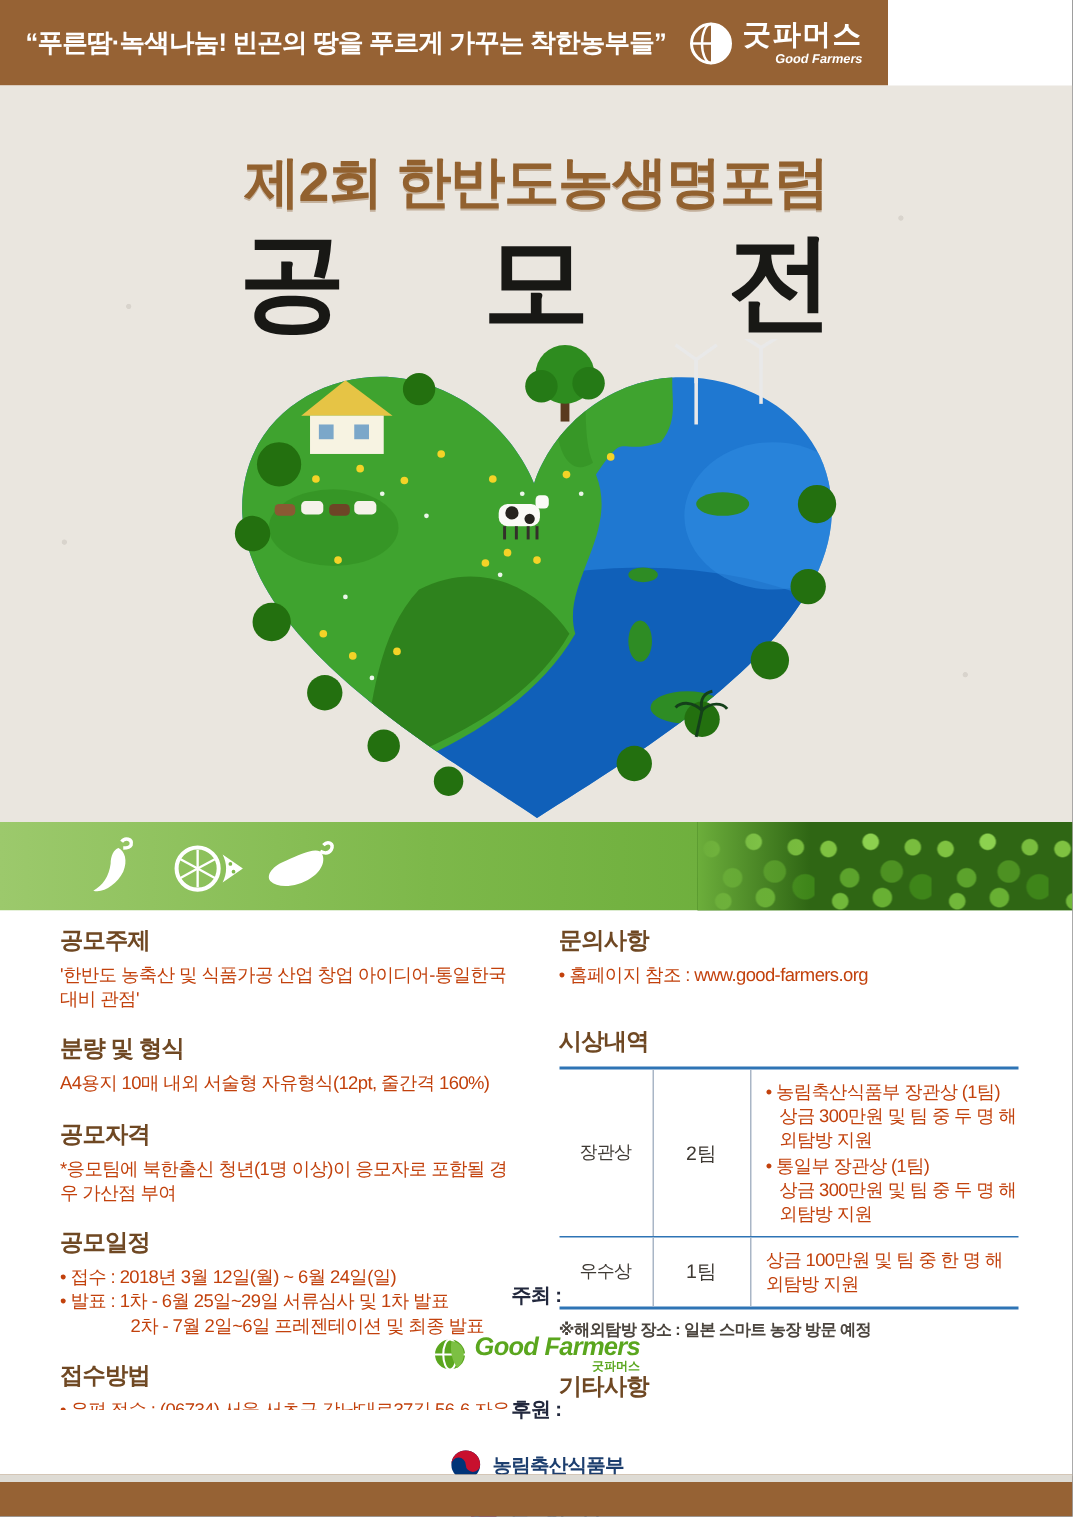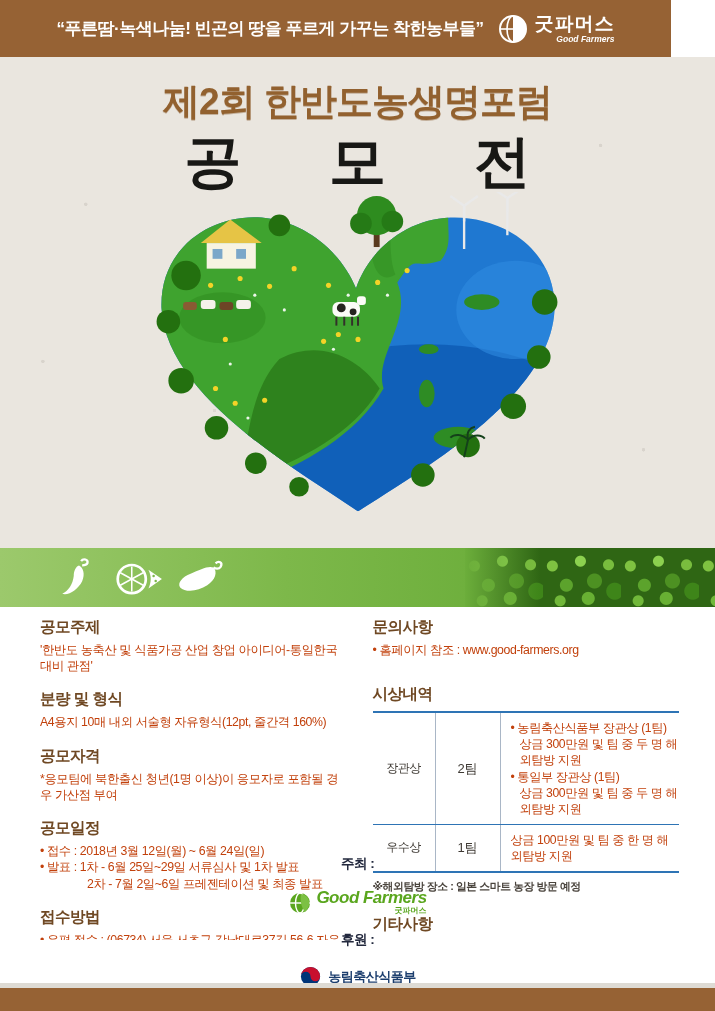--- a/index.html
+++ b/index.html
@@ -3,46 +3,46 @@
 <meta charset="utf-8">
 <style>
   html,body{margin:0;padding:0;background:#555;}
   .poster{
     position:relative;width:715px;height:1011px;margin:0 auto;
     background:#ffffff;overflow:hidden;
     font-family:"Liberation Sans","DejaVu Sans",sans-serif;
   }
   
   .topbar{
-    position:absolute;top:0;left:0;width:671px;height:57px;
+    position:absolute;top:0;left:0;width:592px;height:57px;
     background:#966234;display:flex;align-items:center;justify-content:center;gap:14px;
   }
   .tagline{color:#fff;font-size:17px;font-weight:bold;letter-spacing:-0.5px;white-space:nowrap;}
   .topbar-logo{display:flex;align-items:center;gap:5px;}
   .topbar-logo .txt{display:flex;flex-direction:column;line-height:1;}
   .topbar-logo .kr{color:#fff;font-size:19px;font-weight:bold;letter-spacing:1px;}
   .topbar-logo .en{color:#fff;font-size:8.5px;font-style:italic;font-weight:bold;text-align:right;margin-top:2px;}
   
   .hero{
     position:absolute;top:57px;left:0;width:715px;height:491px;
     background:#eae6df;text-align:center;
     background-image:
       radial-gradient(circle at 12% 30%, rgba(90,80,70,.12) 0 1.5px, transparent 2px),
       radial-gradient(circle at 84% 18%, rgba(90,80,70,.12) 0 1.5px, transparent 2px),
       radial-gradient(circle at 30% 72%, rgba(90,80,70,.10) 0 1.5px, transparent 2px),
       radial-gradient(circle at 68% 55%, rgba(90,80,70,.10) 0 1.5px, transparent 2px),
       radial-gradient(circle at 90% 80%, rgba(90,80,70,.12) 0 1.5px, transparent 2px),
       radial-gradient(circle at 6% 62%, rgba(90,80,70,.12) 0 1.5px, transparent 2px);
   }
   .edition{
-    padding-top:20px;font-size:37px;font-weight:bold;color:#92612f;
+    padding-top:40px;font-size:37px;font-weight:bold;color:#92612f;
     letter-spacing:-1px;text-shadow:0 1px 0 rgba(122,74,29,.35);
   }
   .main-title{
-    margin:6px 0 0 0;font-size:57px;font-weight:bold;color:#181815;
+    margin:6px 0 0 0;font-size:71px;font-weight:bold;color:#181815;
     letter-spacing:18px;word-spacing:36px;padding-left:18px;line-height:1.0;
   }
   .heart-wrap{margin-top:2px;}
   
   .band{
     position:absolute;top:548px;left:0;width:715px;height:59px;
     background:linear-gradient(90deg,#9cc96c 0%,#7db84a 40%,#6cae3b 70%);
     display:flex;align-items:center;overflow:hidden;
   }
   .band-icons{display:flex;align-items:center;gap:12px;padding-left:58px;position:relative;z-index:2;}

